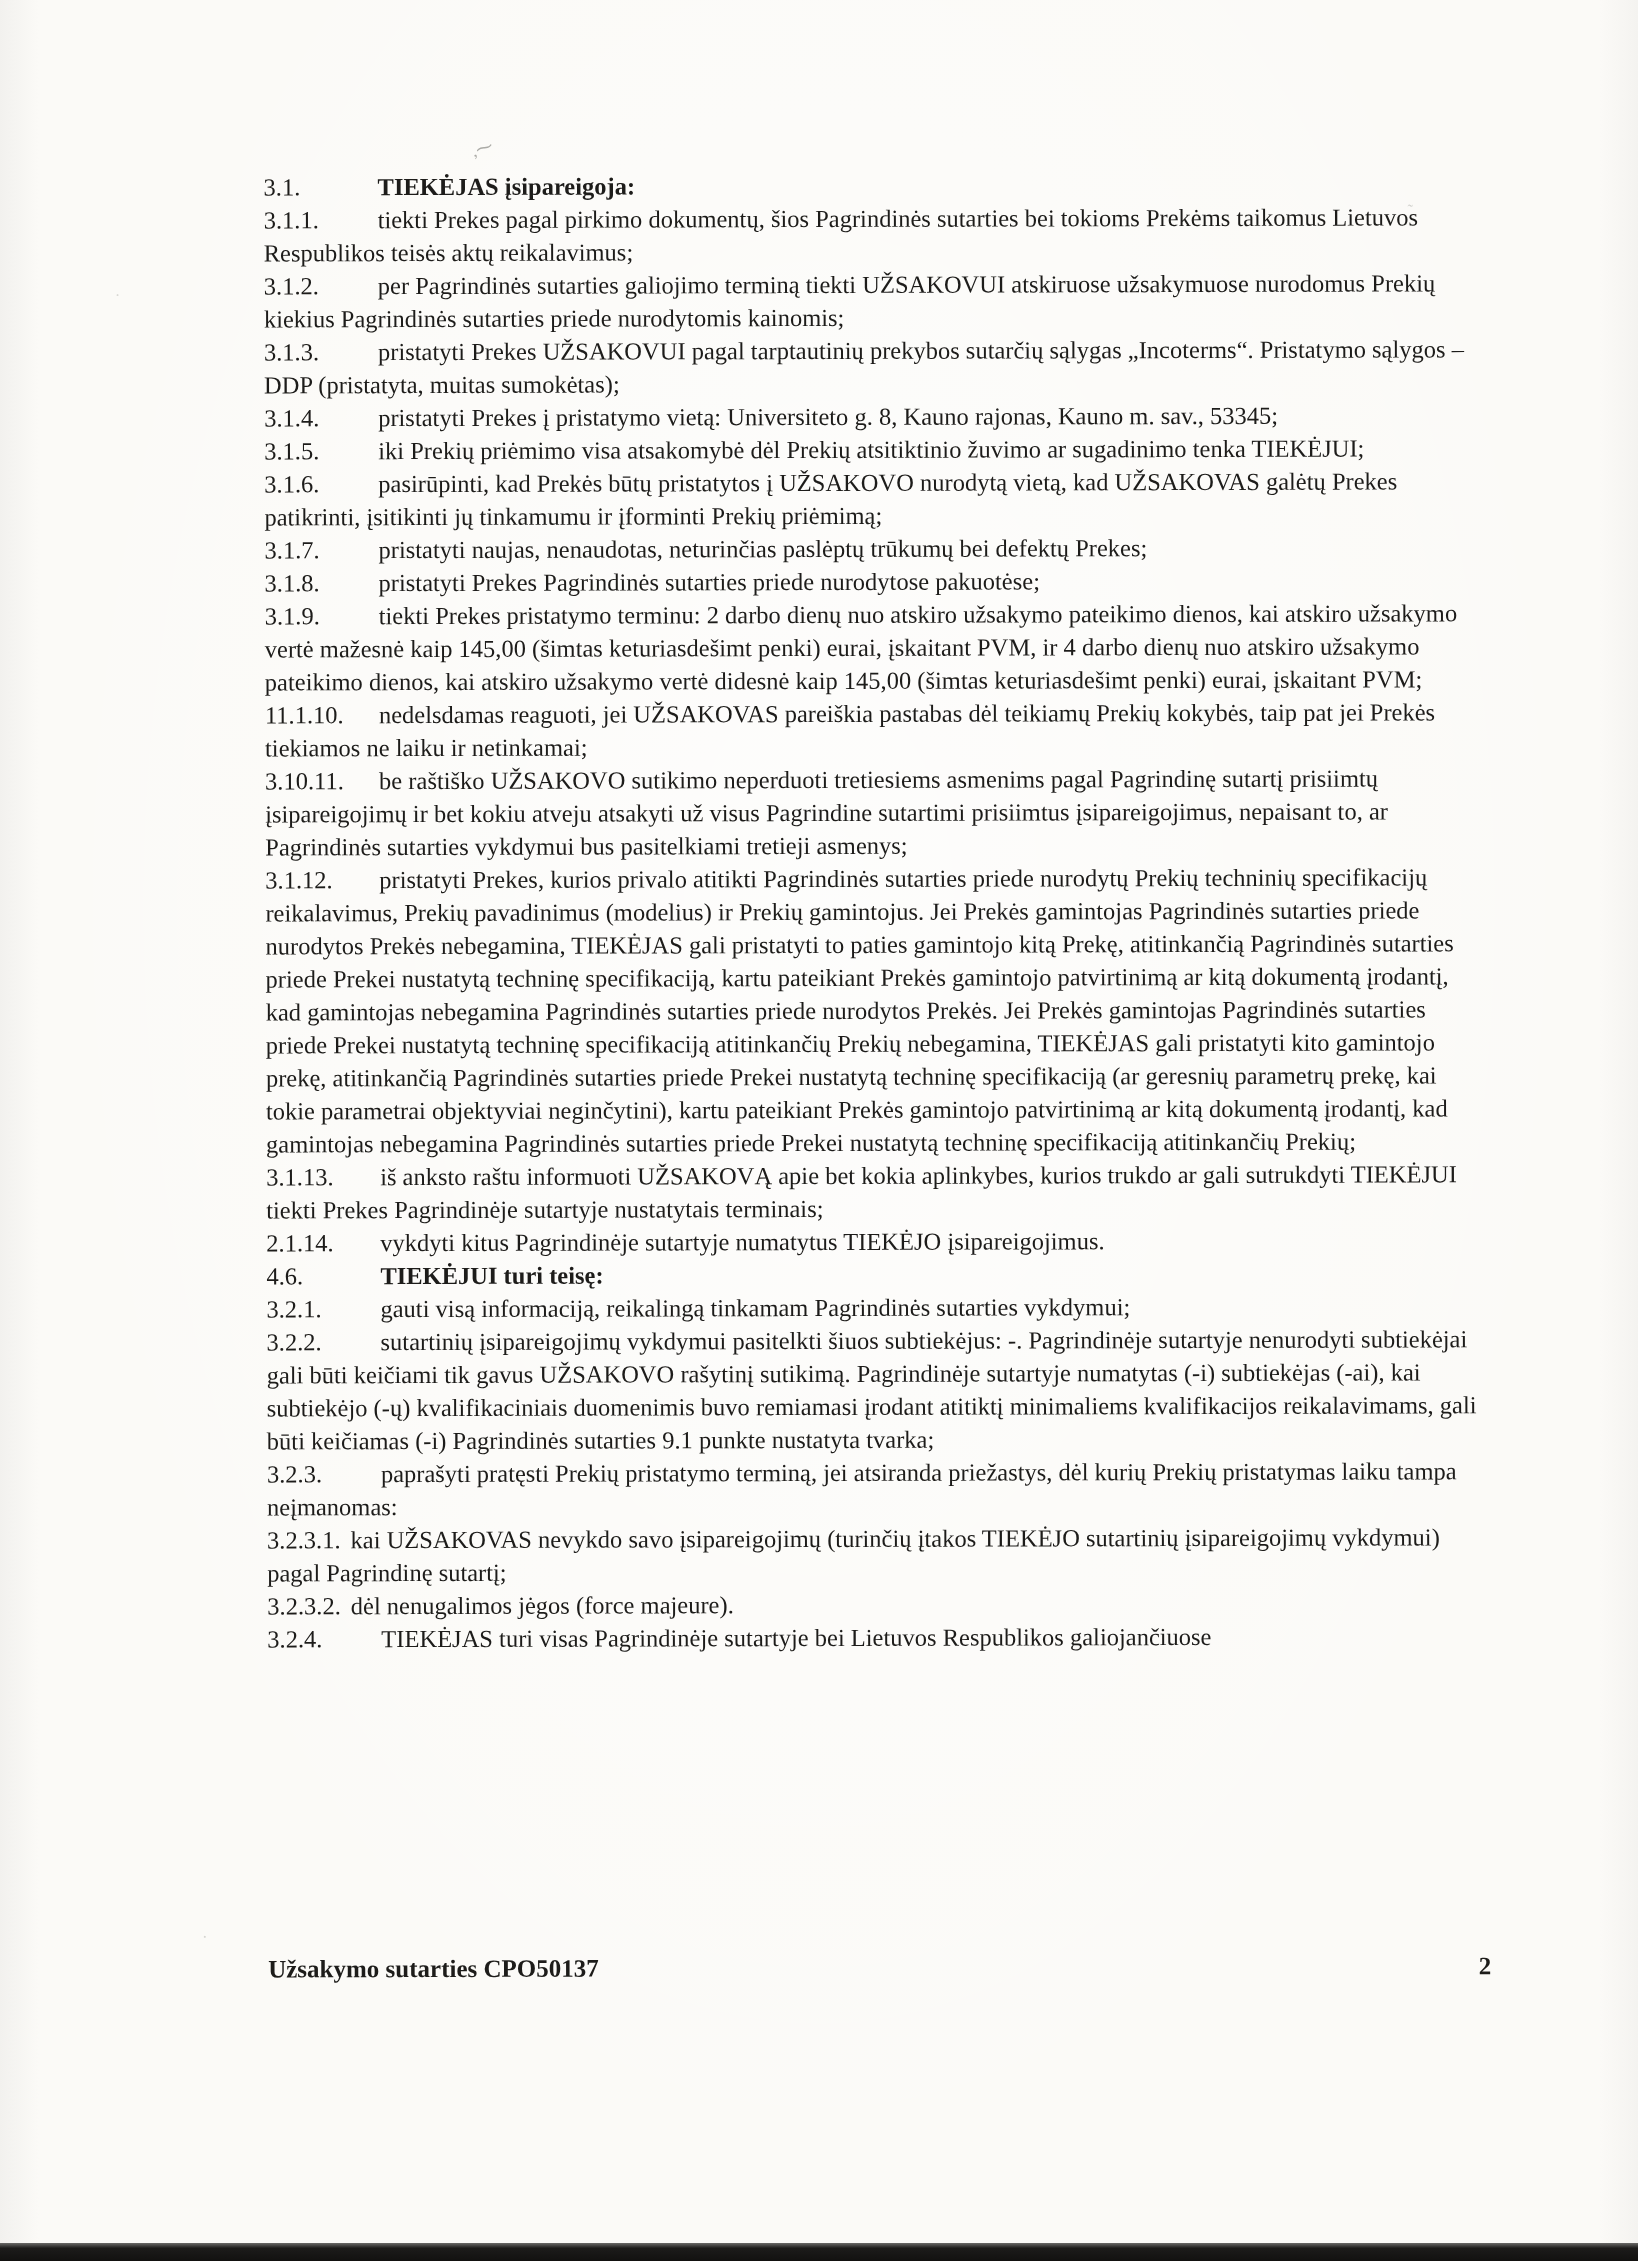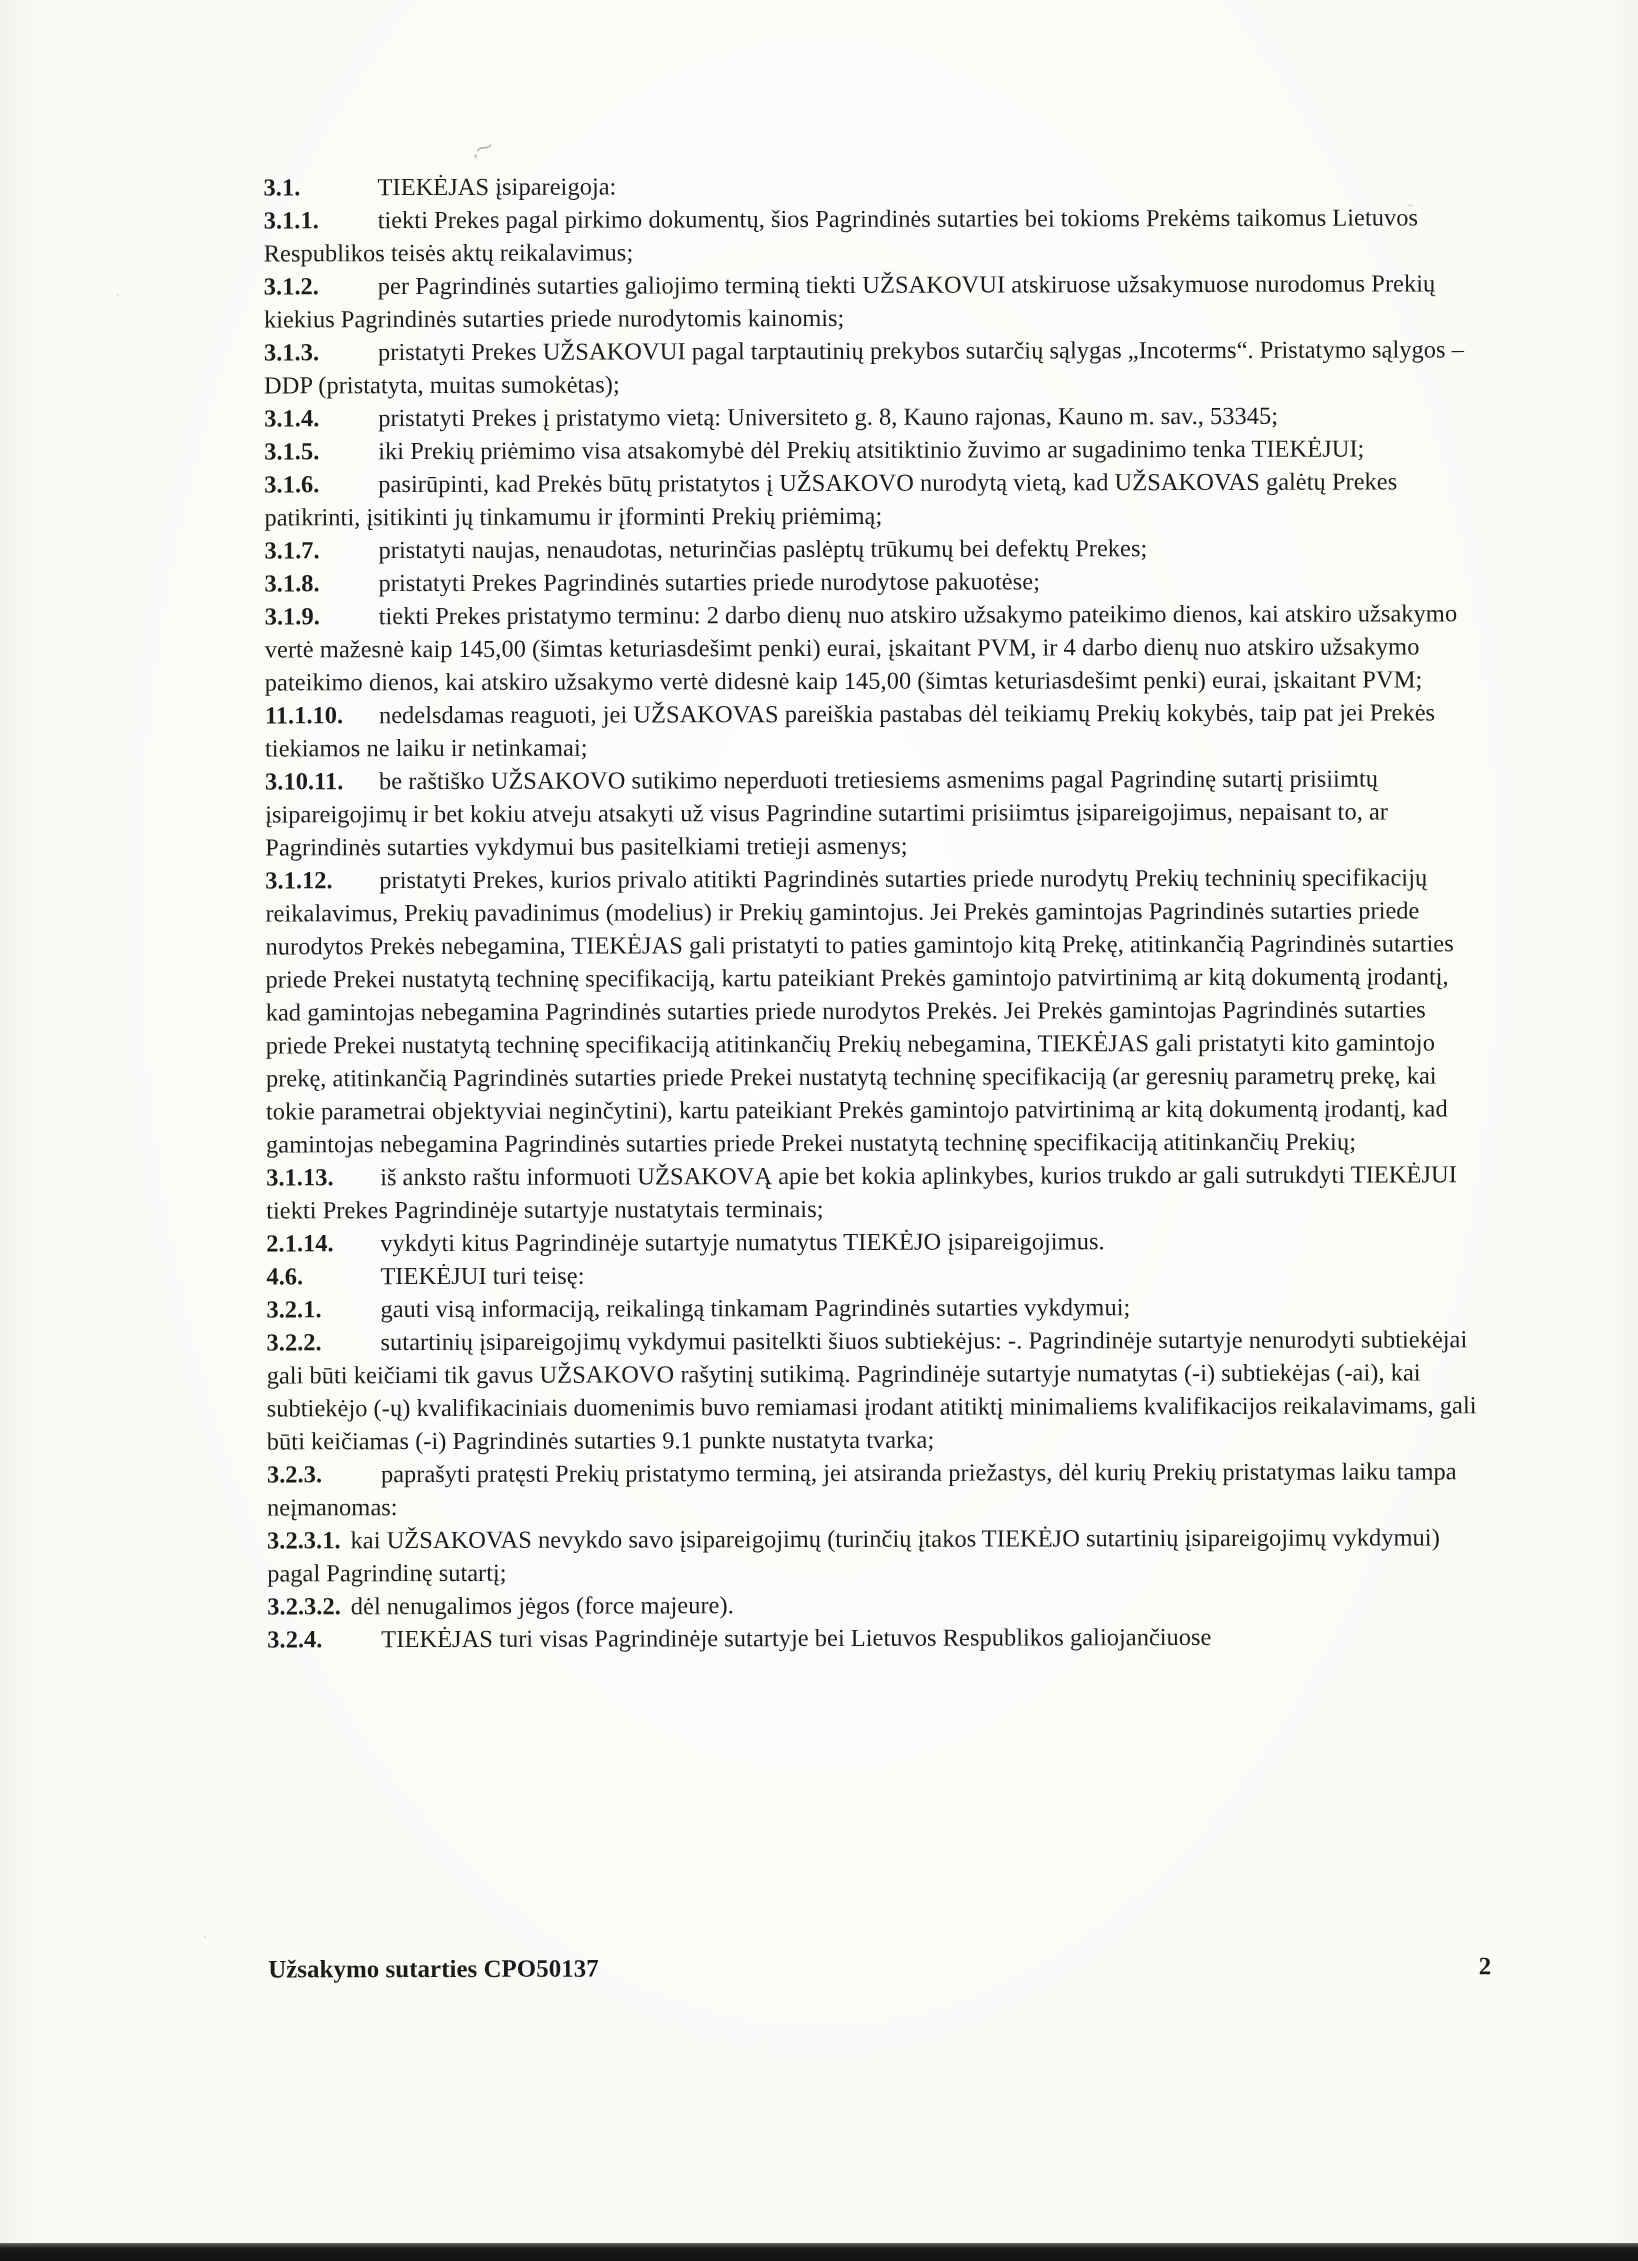--- a/index.html
+++ b/index.html
@@ -34,29 +34,28 @@
     line-height: 33px;
     text-align: left;
   }
   p.clause {
     margin: 0;
     padding: 0;
   }
   p.clause .num {
     display: inline-block;
     min-width: 114px;
-    font-weight: bold;
   }
   p.clause.space-gap .num {
     display: inline;
     min-width: 0;
     margin-right: 10px;
   }
   .bold {
-    font-weight: normal;
+    font-weight: bold;
   }
   .footer {
     position: absolute;
     left: 266px;
     top: 1954px;
     width: 1223px;
     display: flex;
     justify-content: space-between;
     align-items: baseline;
     font-size: 25px;

